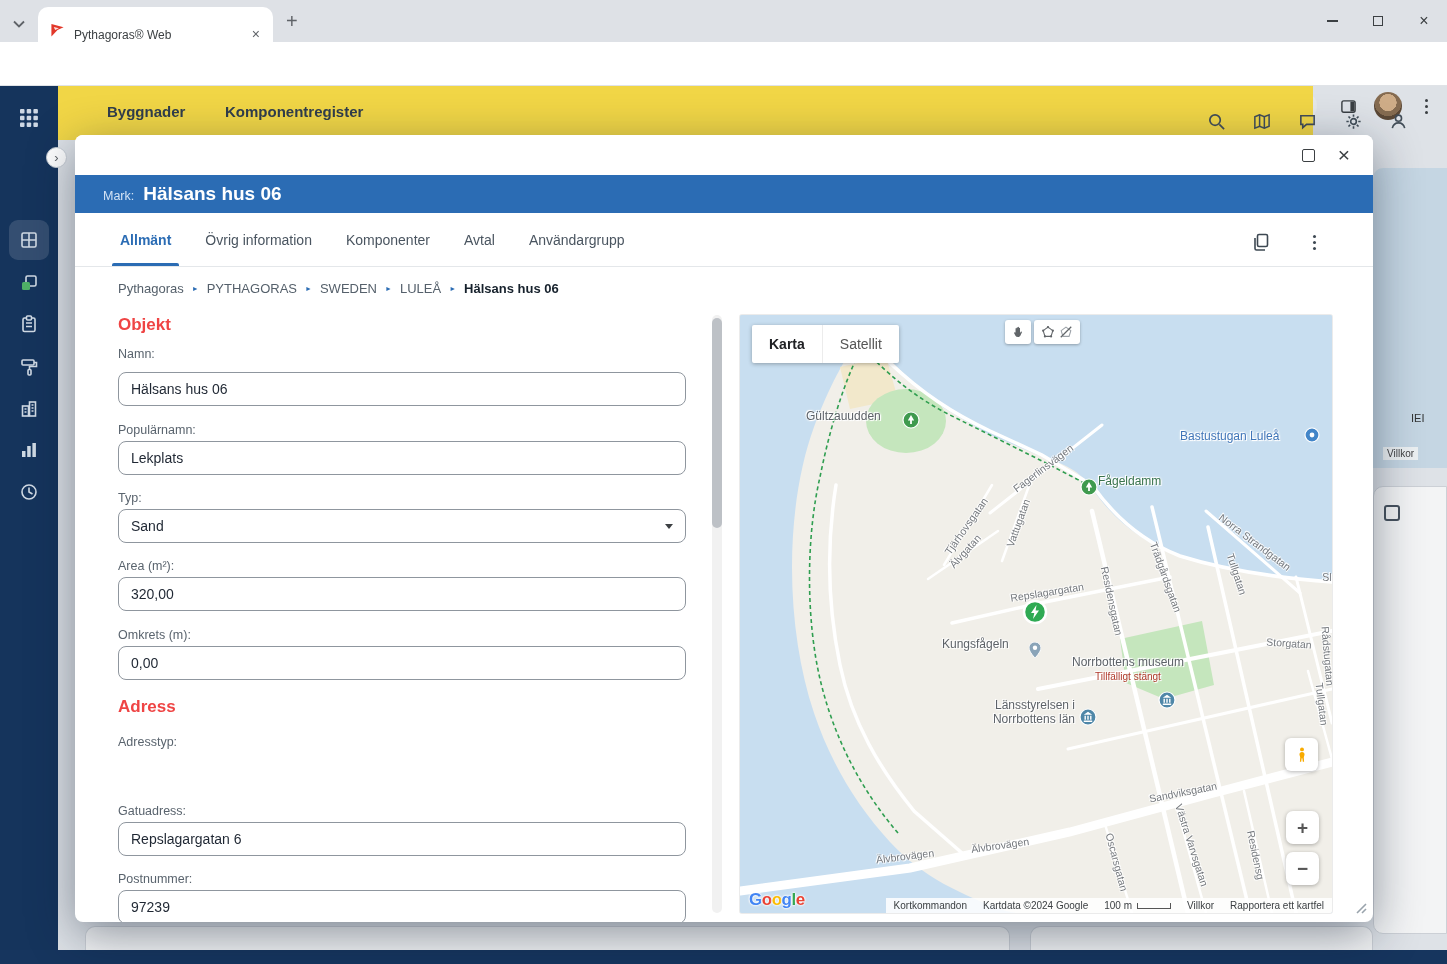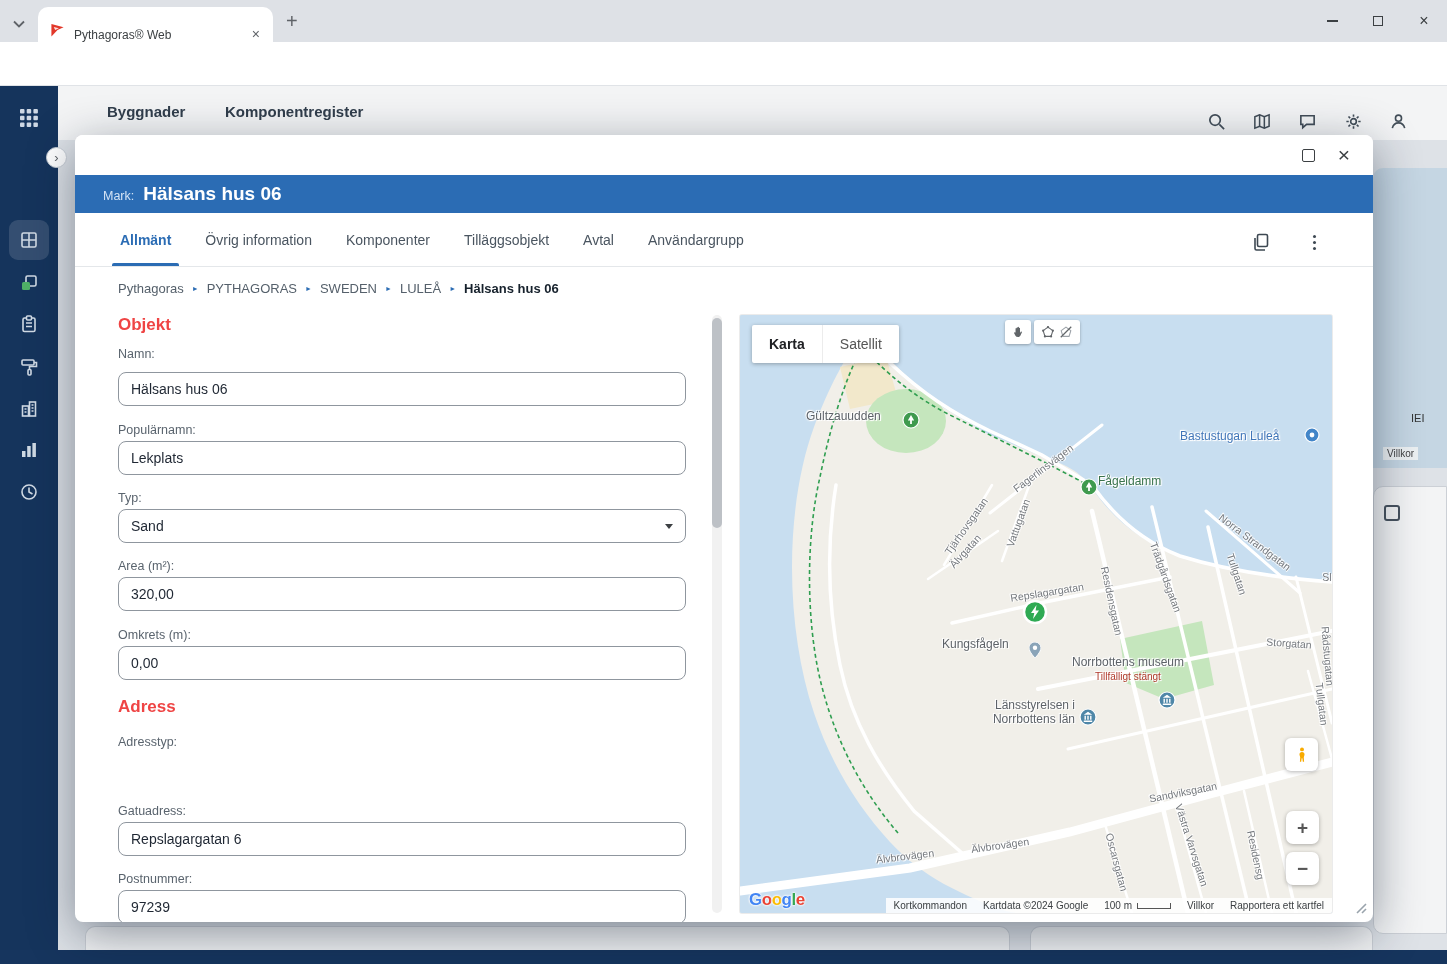--- a/index.html
+++ b/index.html
@@ -32,21 +32,21 @@
   .avatar{position:absolute;left:1374px;top:50px;width:28px;height:28px;border-radius:50%;
           background:radial-gradient(circle at 50% 38%,#d9b48c 0 38%,#8c6f52 39% 60%,#5f4a36 61% 100%)}
   .kebab{display:inline-flex;flex-direction:column;gap:3px;align-items:center}
   .kebab i{width:3px;height:3px;border-radius:50%;background:currentColor}
 
   
   .sidebar{position:absolute;left:0;top:86px;width:58px;height:878px;background:#16355e}
   .sb-ic{position:absolute;left:50%;transform:translateX(-50%);width:40px;height:40px;display:flex;
          align-items:center;justify-content:center;border-radius:9px}
   .sb-ic.active{background:rgba(255,255,255,.14)}
-  .appheader{position:absolute;left:58px;top:86px;width:1389px;height:54px;background:#ffffff}
+  .appheader{position:absolute;left:58px;top:86px;width:1255px;height:54px;background:#fde047}
   .appnav{position:absolute;top:17px;font-size:15px;font-weight:700;color:#33404d}
   .hd-ic{position:absolute;top:110px;width:22px;height:22px;display:flex;align-items:center;justify-content:center}
   .collapse-chip{position:absolute;left:46px;top:147px;width:21px;height:21px;border-radius:50%;background:#fff;
                  border:1px solid #c9cfd6;display:flex;align-items:center;justify-content:center;
                  font-size:13px;color:#5f6368;z-index:3}
   .scrim{position:absolute;left:0;top:86px;width:1447px;height:878px;background:rgba(18,38,64,.05);z-index:2}
   .bottom-card{position:absolute;height:40px;background:#fff;border:1px solid #d6dadf;border-bottom:none;
                border-radius:10px 10px 0 0;z-index:1}
   .footer-strip{position:absolute;left:0;top:950px;width:1447px;height:14px;background:#16355e;z-index:4}
 
@@ -323,21 +323,20 @@
       <span class="m-winbtn" style="right:18px;font-size:21px">×</span>
     </div>
     <div class="m-title">
       <span class="pre">Mark:</span>
       <span class="ttl">Hälsans hus 06</span>
     </div>
     <div class="m-tabs">
       <span class="mtab active">Allmänt</span>
       <span class="mtab">Övrig information</span>
       <span class="mtab">Komponenter</span>
-      <span class="mtab">Tilläggsobjekt</span>
       <span class="mtab">Avtal</span>
       <span class="mtab">Användargrupp</span>
     </div>
     <span class="m-tab-ic" style="right:100px">
       <svg width="20" height="20" viewBox="0 0 20 20" fill="none" stroke="#3d4852" stroke-width="1.6">
           <rect x="6.5" y="2.5" width="10" height="12" rx="1.5"></rect>
           <path d="M4 6 v10.5 a1.5 1.5 0 0 0 1.5 1.5 H14"></path>
         </svg>
     </span>
     <span class="m-tab-ic" style="right:47px;color:#3d4852">

